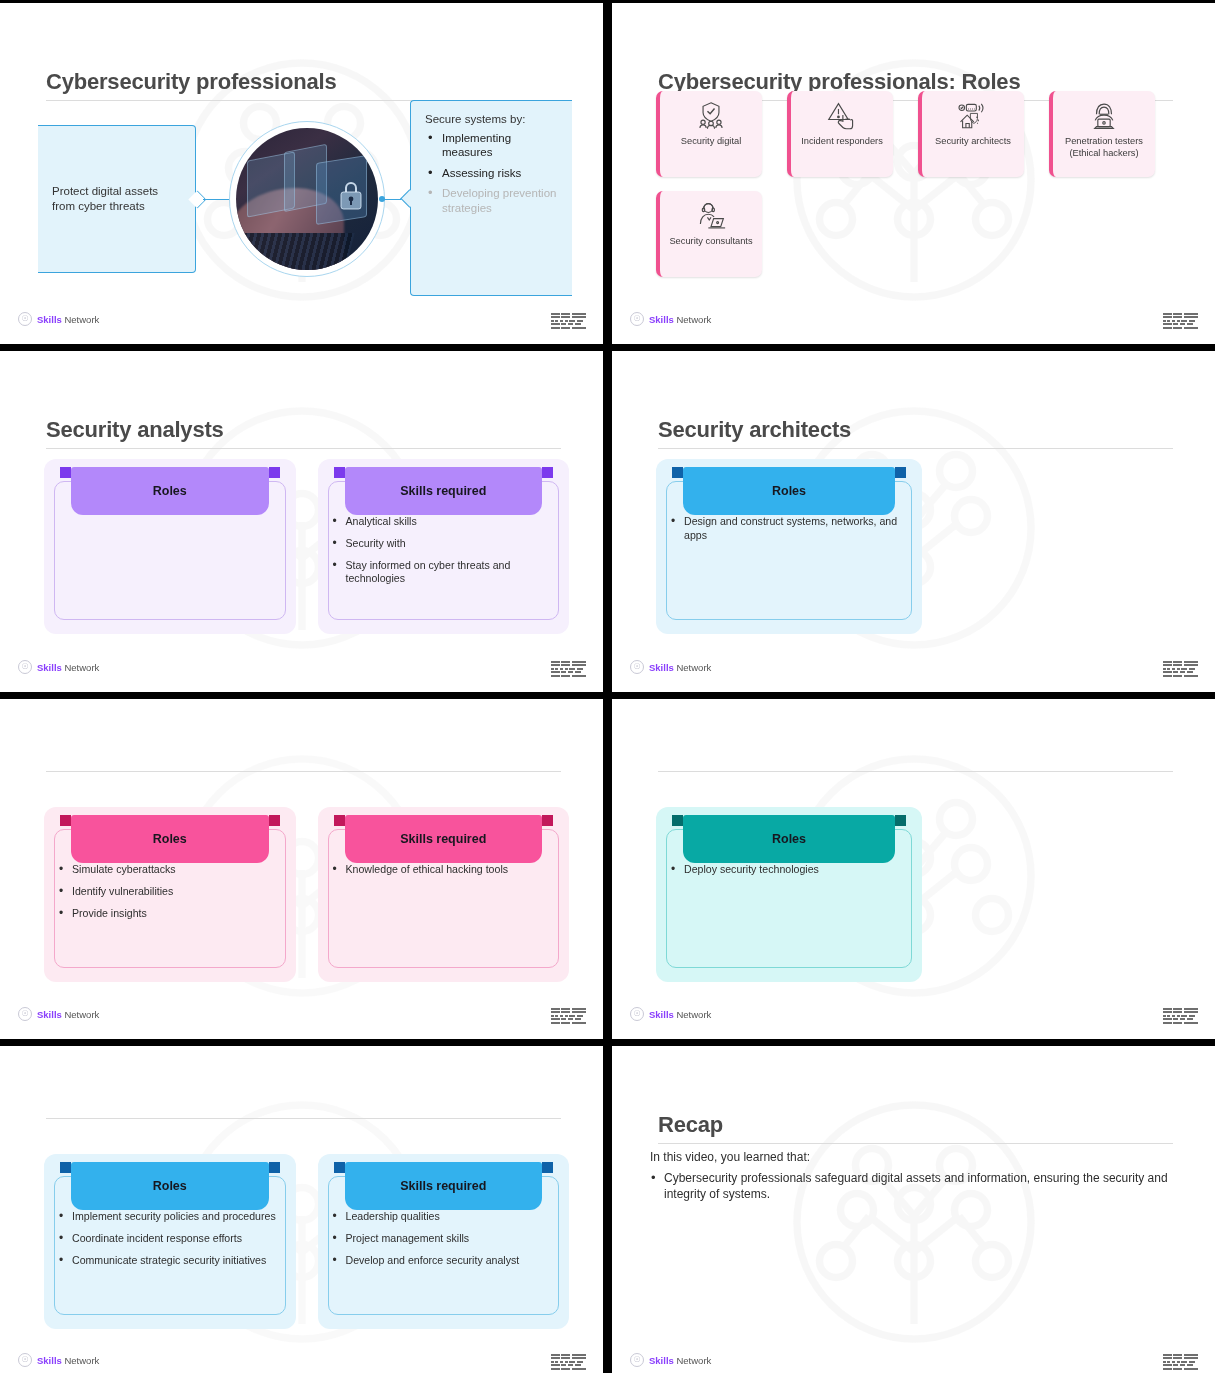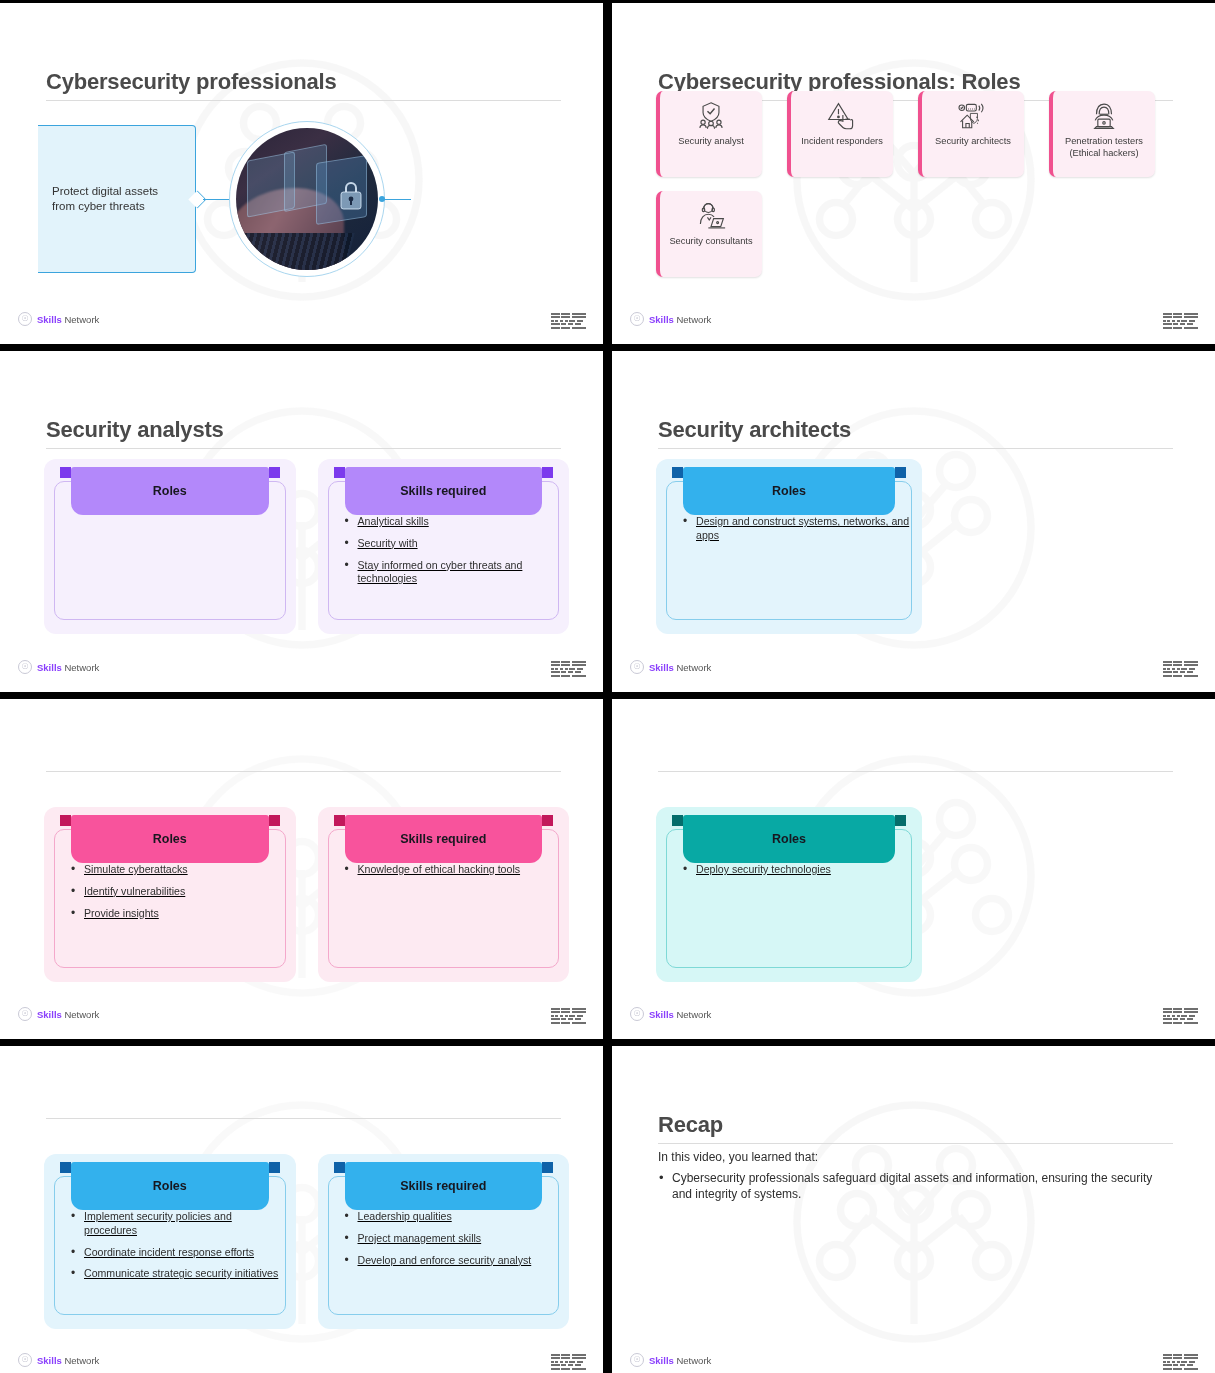--- a/index.html
+++ b/index.html
@@ -192,22 +192,21 @@
 
   
   .panels {
     position: absolute; left: 44px; top: 108px; right: 34px;
     display: flex; gap: 22px;
   }
   .panel-card {
     position: relative;
     width: 266px; min-height: 175px;
     border-radius: 12px;
-    padding: 56px 12px 24px 24px;
-    text-decoration: underline;
+    padding: 56px 12px 24px 12px;
   }
   .panel-card.single { width: 266px; }
   .ribbon {
     position: absolute; left: 27px; right: 27px; top: 8px;
     height: 48px;
     border-radius: 3px 3px 12px 12px;
     display: flex; align-items: center; justify-content: center;
     font-size: 12.5px; font-weight: bold; color: #17171f;
     z-index: 3;
   }
@@ -247,21 +246,21 @@
   .t-pink .ribbon { background: #f8539c; }
   .t-pink .ribbon::before, .t-pink .ribbon::after { background: #c2185b; }
   .t-pink .inner-rule { border-color: #f4a8cb; }
   
   .t-teal .panel-card { background: #d6f7f6; }
   .t-teal .ribbon { background: #08a9a4; }
   .t-teal .ribbon::before, .t-teal .ribbon::after { background: #046d6b; }
   .t-teal .inner-rule { border-color: #7ed9d6; }
 
   
-  .recap { position: absolute; left: 46px; top: 104px; right: 46px; }
+  .recap { position: absolute; left: 38px; top: 104px; right: 46px; }
   .recap-lead { font-size: 12px; color: #2e2e2e; margin-bottom: 7px; }
   .recap ul { list-style: none; }
   .recap li {
     position: relative; padding-left: 14px;
     font-size: 12px; color: #2e2e2e; line-height: 1.3;
   }
   .recap li::before { content: "\2022"; position: absolute; left: 1px; top: -1px; font-size: 13px; }
 </style>
 </head>
 <body>
@@ -313,20 +312,28 @@
           <path d="M8 13 V9 a5 5 0 0 1 10 0 v4" fill="none" stroke="rgba(225,240,255,.85)" stroke-width="2"></path>
           <circle cx="13" cy="20" r="2.4" fill="#1b2b45"></circle>
           <rect x="12" y="21" width="2" height="5" fill="#1b2b45"></rect>
         </svg>
       </div>
     </div>
 
     <div class="flow-conn r"></div>
     <div class="flow-dot r"></div>
 
+    <div class="flow-right">
+      <h4>Secure systems by:</h4>
+      <ul>
+        <li>Implementing measures</li>
+        <li>Assessing risks</li>
+        <li class="dim">Developing prevention strategies</li>
+      </ul>
+    </div>
 
     <div class="footer">
       <div class="sn-logo">
         <span class="sn-mark">☉</span>
         <span class="sn-text"><b>Skills</b><span> Network</span></span>
       </div>
       <div class="ibm-logo">
         <div class="ibm-row">
             <i style="width:9px"></i>
             <i style="width:9px"></i>
@@ -394,21 +401,21 @@
             <path d="M17 2 L26 6 v7c0 5-4 8-9 10-5-2-9-5-9-10V6z"></path>
             <path d="M13 11.5 l3 3 5-6" stroke-width="1.6"></path>
             <circle cx="8" cy="24" r="2.4"></circle>
               <path d="M4.5 30.5a3.5 3.5 0 0 1 7 0"></path>
             <circle cx="17" cy="25.5" r="2.6"></circle>
               <path d="M13 31.5a4 4 0 0 1 8 0"></path>
             <circle cx="26" cy="24" r="2.4"></circle>
               <path d="M22.5 30.5a3.5 3.5 0 0 1 7 0"></path>
           </svg>
         </span>
-        <span class="tile-label">Security analyst</span>
+        <span class="tile-label">Security digital</span>
       </div>
 
       <div class="tile">
         <span class="tile-icon">
           <svg width="30" height="30" viewBox="0 0 34 34" fill="none" stroke="#4a4a4a" stroke-width="1.3">
             <path d="M13 3 L24 21 H2 z"></path>
               <path d="M13 9 v6"></path>
               <circle cx="13" cy="18" r=".9" fill="#4a4a4a"></circle>
             <path d="M18 16 v7l-3-1c-2 0-3 2-1.5 3.5L18 30c1 1 2.5 1.5 4 1.5h4c2 0 3-1.5 3-3.5v-6c0-1.2-2-1.4-2.2 0"></path>
             <path d="M23 21.5c0-1.3-2-1.3-2 0M25.8 21.5c0-1.3-2-1.3-2 0"></path>

